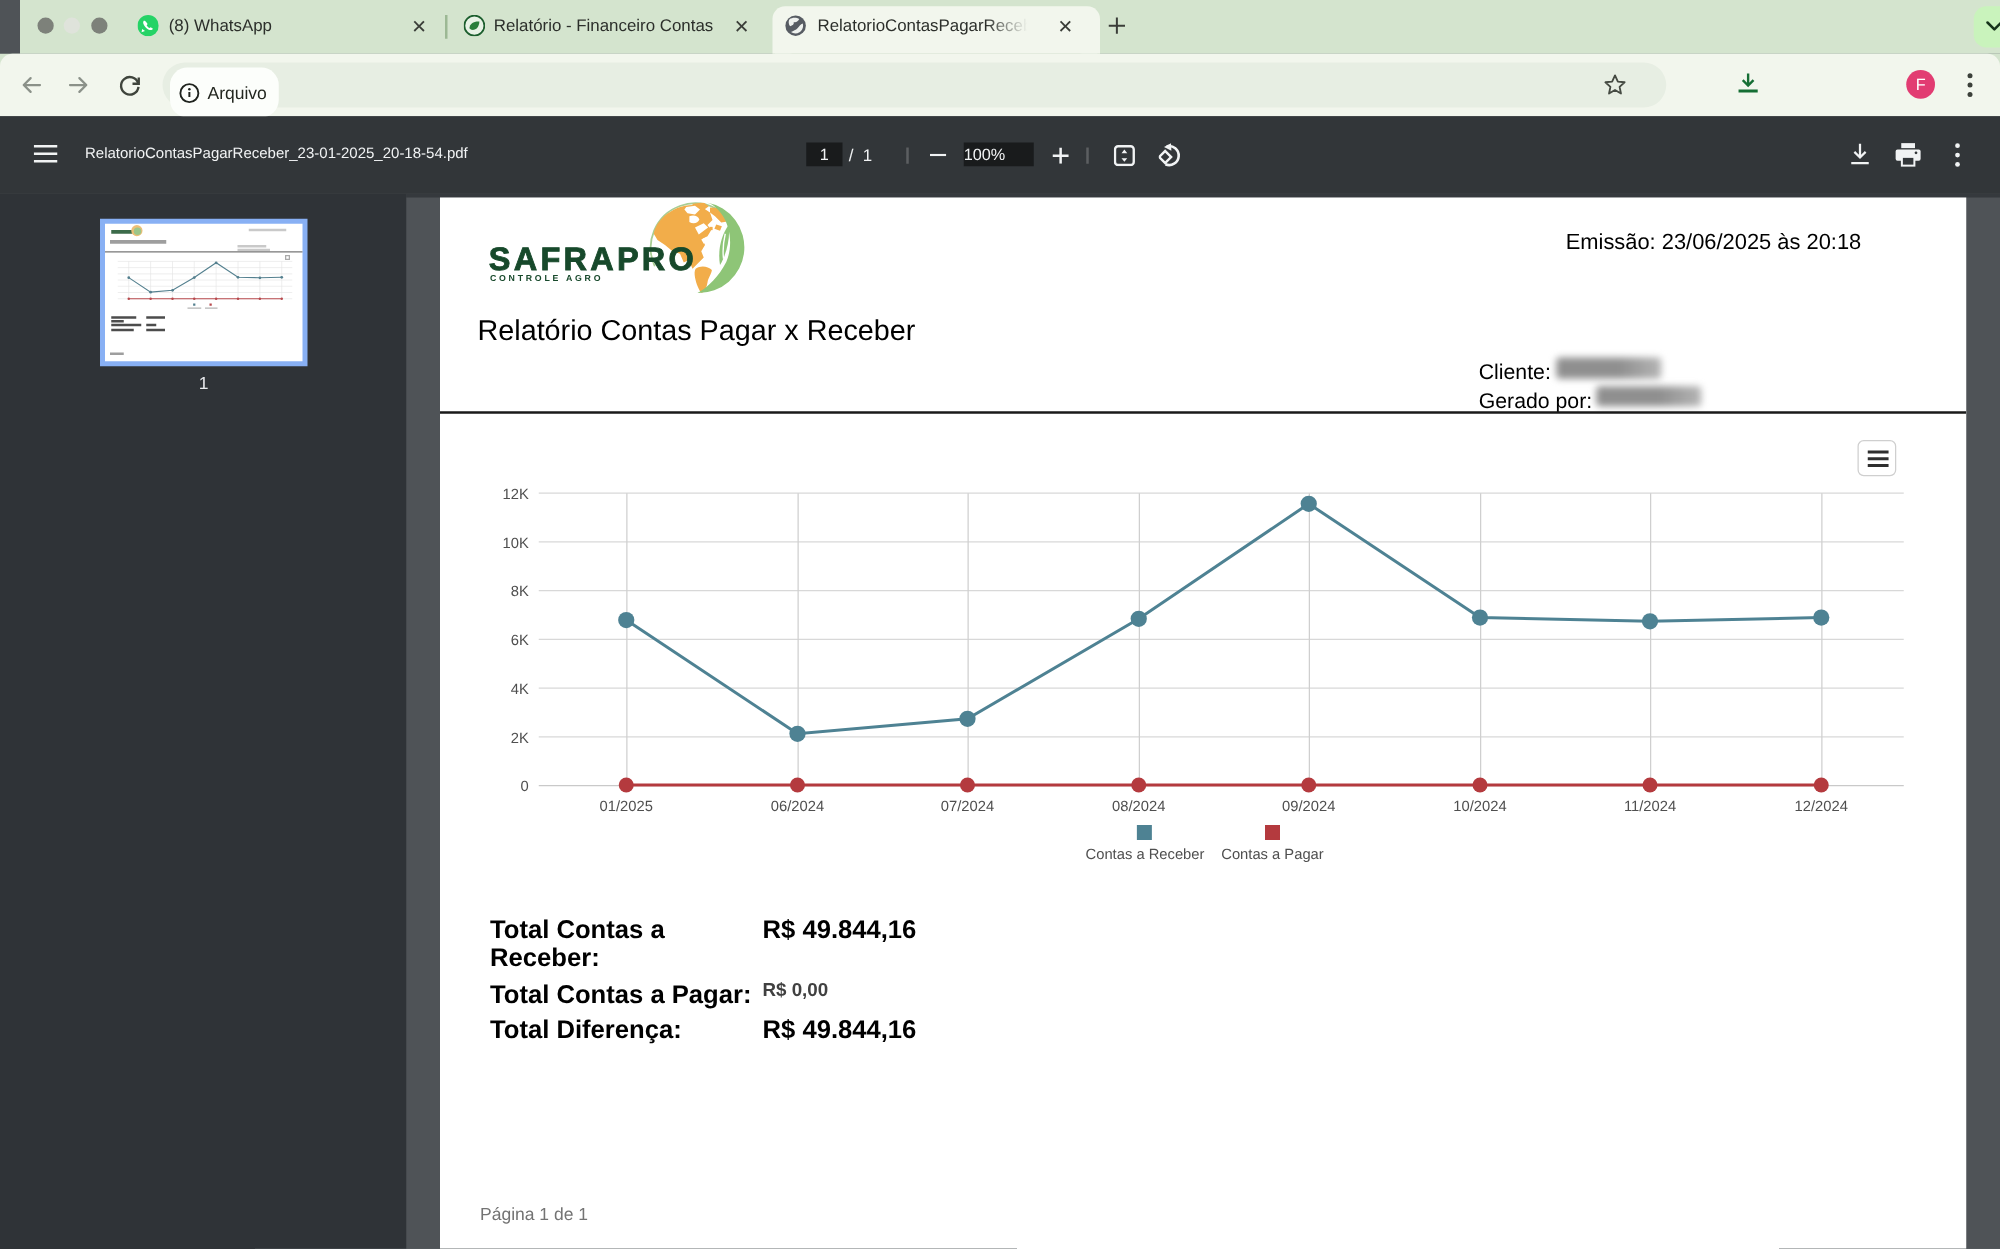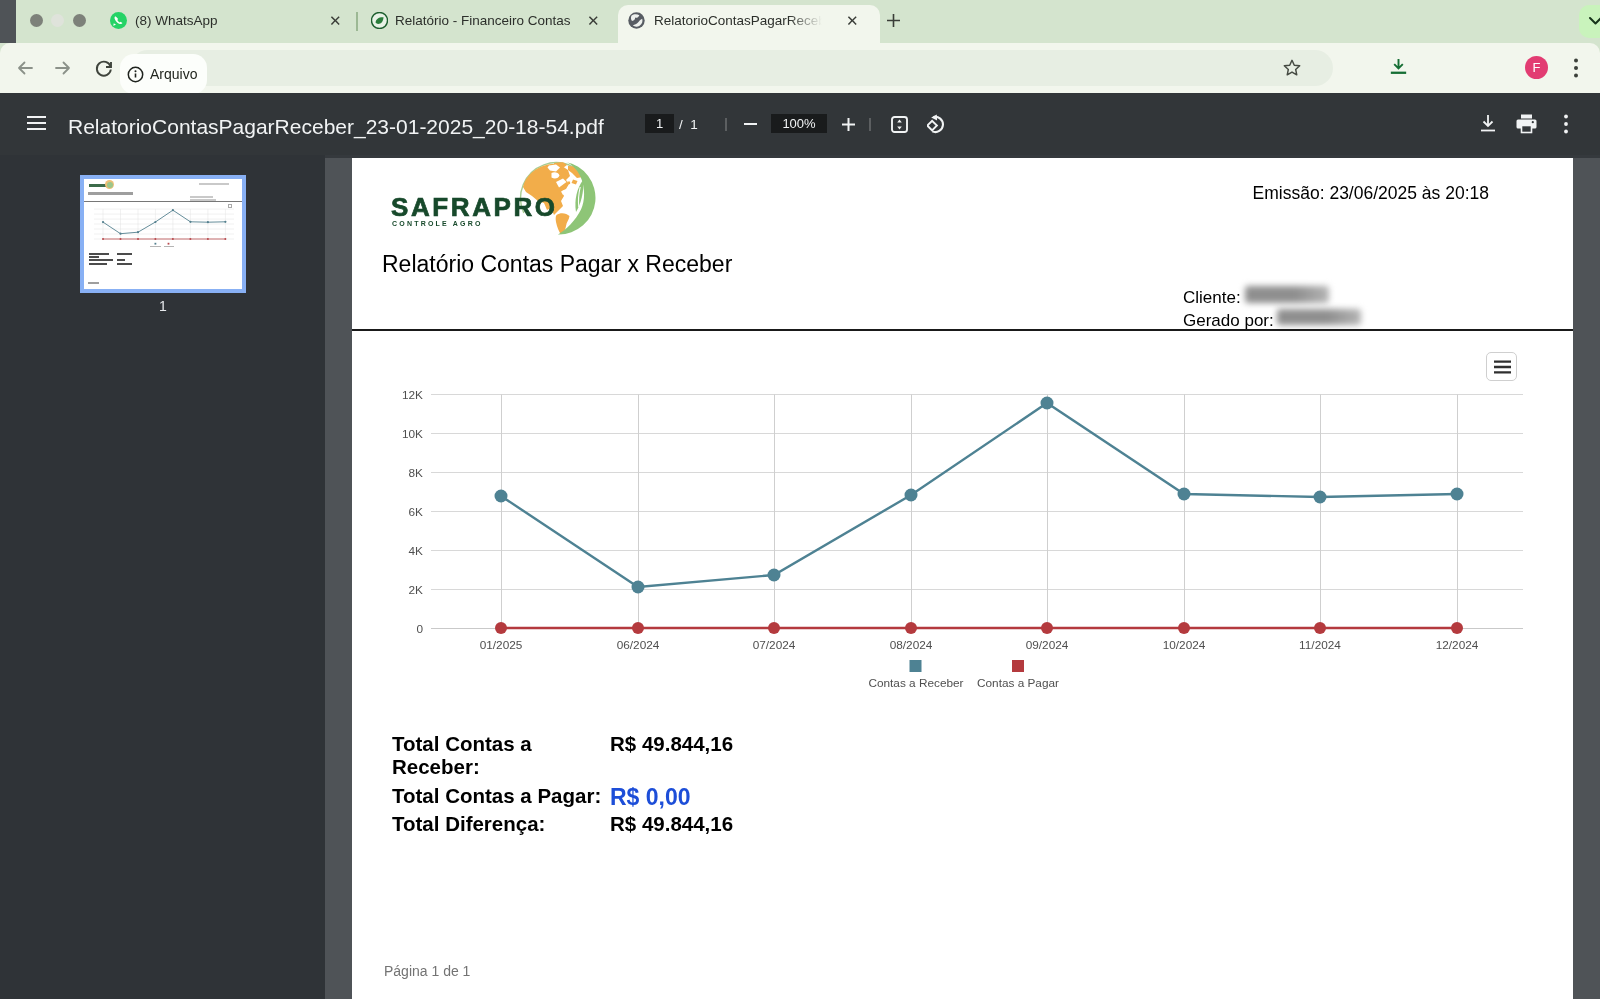--- a/index.html
+++ b/index.html
@@ -73,21 +73,21 @@
     </svg>
   <svg class="abs" style="left:53px;top:15px" width="20" height="20" viewBox="0 0 20 20">
       <path d="M3 10 H16 M10.5 4.5 L16 10 l-5.5 5.5" stroke="#8b9189" stroke-width="1.8" fill="none" stroke-linecap="round" stroke-linejoin="round"></path>
     </svg>
   <svg class="abs" style="left:94px;top:15px" width="20" height="20" viewBox="0 0 20 20">
       <path d="M16.5 8.5 A7 7 0 1 0 16.8 11.5" stroke="#3f443c" stroke-width="1.9" fill="none"></path>
       <path d="M17 4 v5 h-5" fill="none" stroke="#3f443c" stroke-width="1.9"></path>
     </svg>
 
   <div class="abs" style="left:130px;top:7px;width:1203px;height:36px;border-radius:18px;background:#e7eee3"></div>
-  <div class="abs" style="left:120px;top:11px;height:40px;border-radius:14px;background:#fcfefb;padding:0 10px 0 7px;display:flex;align-items:center">
+  <div class="abs" style="left:136px;top:11px;height:40px;border-radius:14px;background:#fcfefb;padding:0 10px 0 7px;display:flex;align-items:center">
     <svg width="17" height="17" viewBox="0 0 17 17">
         <circle cx="8.5" cy="8.5" r="7.2" fill="none" stroke="#1f231e" stroke-width="1.5"></circle>
         <path d="M8.5 7.5 v4" stroke="#1f231e" stroke-width="1.6"></path>
         <circle cx="8.5" cy="5.3" r="1" fill="#1f231e"></circle>
       </svg>
     <span style="font-size:14px;color:#22261f;margin-left:6px;font-weight:500">Arquivo</span>
   </div>
   <svg class="abs" style="left:1281px;top:14px" width="22" height="22" viewBox="0 0 24 24">
       <path d="M12 3.6 l2.5 5.4 5.9 .6 -4.4 4 1.2 5.8 -5.2 -3 -5.2 3 1.2 -5.8 -4.4 -4 5.9 -.6 z" fill="none" stroke="#454a42" stroke-width="1.6" stroke-linejoin="round"></path>
     </svg>
@@ -101,29 +101,29 @@
       <circle cx="5" cy="3.5" r="2" fill="#3c403a"></circle>
       <circle cx="5" cy="11" r="2" fill="#3c403a"></circle>
       <circle cx="5" cy="18.5" r="2" fill="#3c403a"></circle>
     </svg>
 </div>
 
 <div class="pdfbar">
   <svg class="abs" style="left:27px;top:22px" width="19" height="16" viewBox="0 0 19 16">
       <path d="M0 2 h19 M0 8 h19 M0 14 h19" stroke="#f1f3f4" stroke-width="2"></path>
     </svg>
-  <div class="abs" style="left:68px;top:22px;font-size:21px;color:#f1f3f4">RelatorioContasPagarReceber_23-01-2025_20-18-54.pdf</div>
+  <div class="abs" style="left:68px;top:22px;font-size:12px;color:#f1f3f4">RelatorioContasPagarReceber_23-01-2025_20-18-54.pdf</div>
 
   <div class="abs" style="left:645px;top:21px;width:29px;height:19px;background:#191b1c;color:#f1f3f4;font-size:13px;text-align:center;line-height:19px">1</div>
   <div class="abs" style="left:679px;top:24px;font-size:13.5px;color:#f1f3f4">/&nbsp;&nbsp;1</div>
   <div class="abs" style="left:725px;top:24.5px;width:1.5px;height:13.5px;background:#5c5f61"></div>
   <svg class="abs" style="left:744px;top:30px" width="13" height="2" viewBox="0 0 13 2">
       <path d="M0 1 h13" stroke="#f1f3f4" stroke-width="2"></path>
     </svg>
-  <div class="abs" style="left:771px;top:21px;width:56px;height:19px;background:#191b1c;color:#f1f3f4;font-size:13px;text-align:center;line-height:19px">100%</div>
+  <div class="abs" style="left:771px;top:21px;width:56px;height:19px;background:#191b1c;color:#f1f3f4;font-size:13px;line-height:19px">100%</div>
   <svg class="abs" style="left:842px;top:25px" width="13" height="13" viewBox="0 0 13 13">
       <path d="M6.5 0 v13 M0 6.5 h13" stroke="#f1f3f4" stroke-width="2"></path>
     </svg>
   <div class="abs" style="left:869px;top:24.5px;width:1.5px;height:13.5px;background:#5c5f61"></div>
   <svg class="abs" style="left:891px;top:23px" width="17" height="17" viewBox="0 0 17 17">
     <rect x="1" y="1" width="15" height="15" rx="2.5" fill="none" stroke="#f1f3f4" stroke-width="1.9"></rect>
     <path d="M8.5 3.6 l2.3 2.9 h-4.6 z M8.5 13.4 l2.3 -2.9 h-4.6 z" fill="#f1f3f4"></path>
   </svg>
   <svg class="abs" style="left:927px;top:21px" width="20" height="20" viewBox="0 0 20 20">
     <path d="M5.3 17.4 A7.6 7.6 0 1 0 6.4 3.1" fill="none" stroke="#f1f3f4" stroke-width="2.1"></path>
@@ -334,18 +334,18 @@
     <rect x="660" y="274" width="12" height="12" fill="#b43a3e"></rect>
     <g font-size="11.8" fill="#4f4f4f" text-anchor="middle">
       <text x="564" y="301">Contas a Receber</text>
       <text x="666" y="301">Contas a Pagar</text>
     </g>
   </svg>
 
   <div class="abs" style="left:40px;top:574px;font-size:20.5px;font-weight:bold;color:#000;line-height:23px;width:212px">Total Contas a Receber:</div>
   <div class="abs" style="left:258px;top:574px;font-size:20.5px;font-weight:bold;color:#000">R$ 49.844,16</div>
   <div class="abs" style="left:40px;top:626px;font-size:20.5px;font-weight:bold;color:#000">Total Contas a Pagar:</div>
-  <div class="abs" style="left:258px;top:626px;font-size:23px;font-weight:bold;color:#1d4ed8">R$ 0,00</div>
+  <div class="abs" style="left:258px;top:626px;font-size:15px;font-weight:bold;color:#404040">R$ 0,00</div>
   <div class="abs" style="left:40px;top:654px;font-size:20.5px;font-weight:bold;color:#000">Total Diferença:</div>
   <div class="abs" style="left:258px;top:654px;font-size:20.5px;font-weight:bold;color:#000">R$ 49.844,16</div>
 
   <div class="abs" style="left:32px;top:805px;font-size:14px;color:#737373">Página 1 de 1</div>
 </div>
 
 </body></html>

